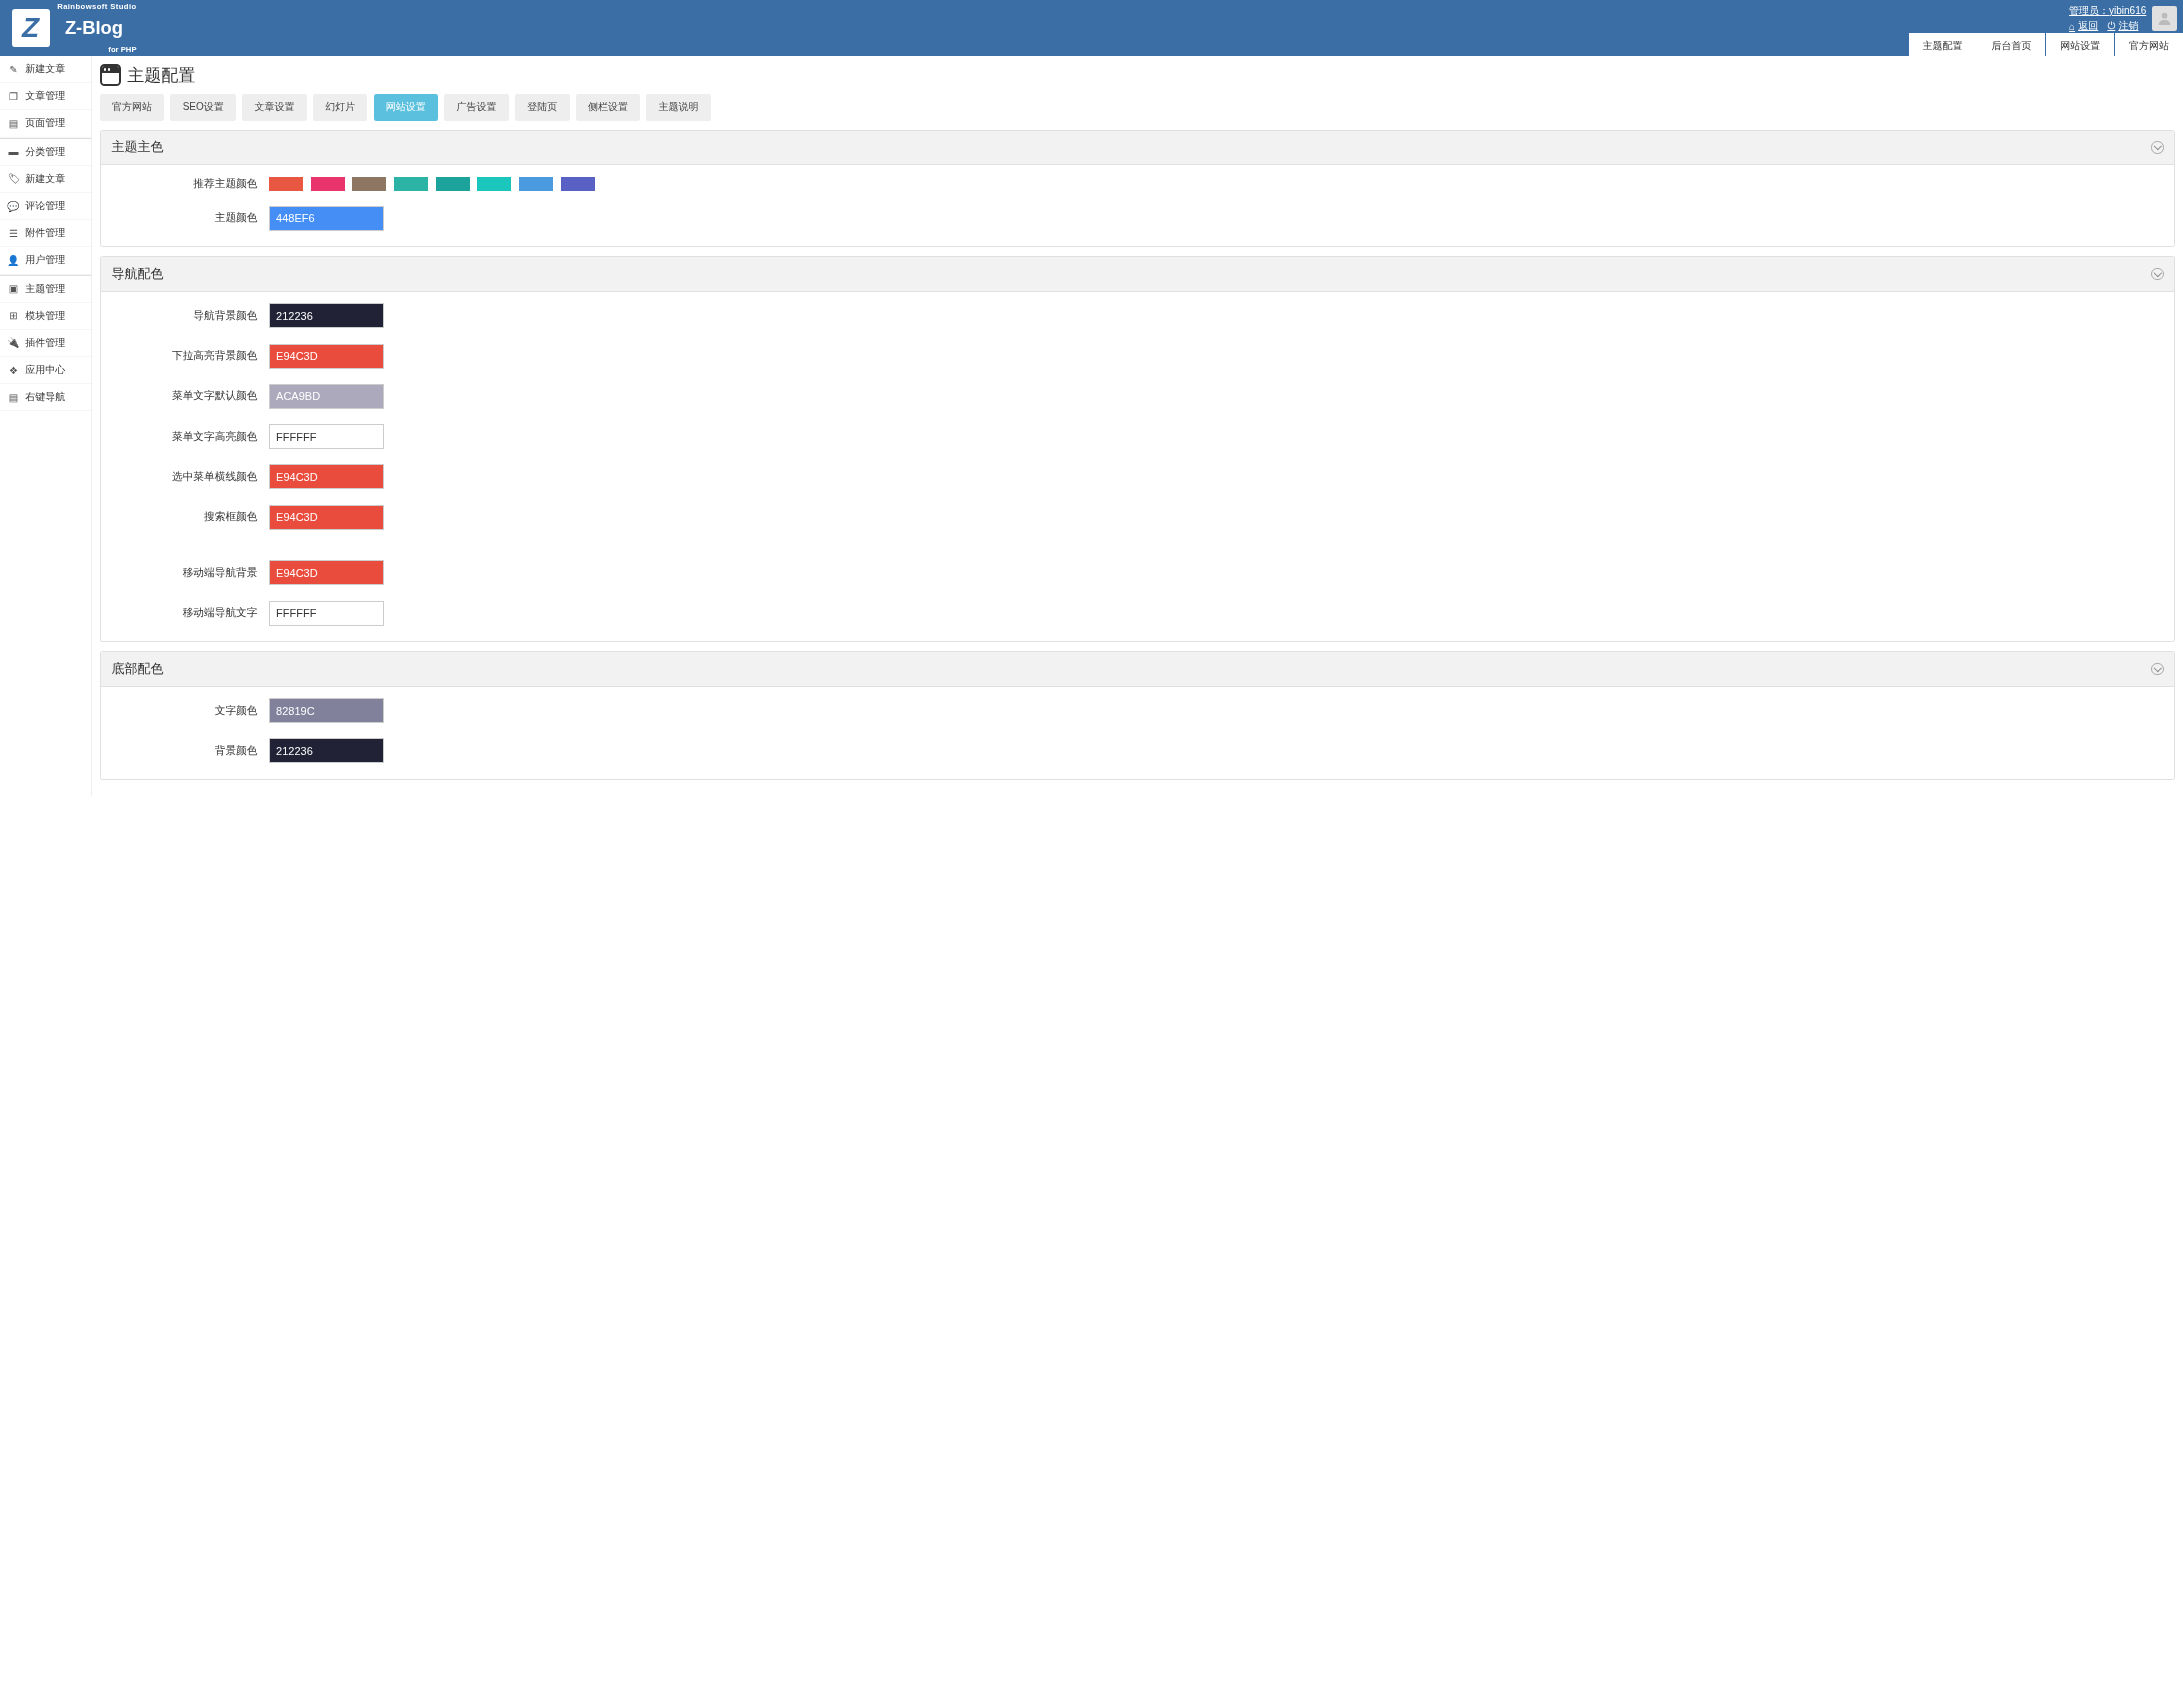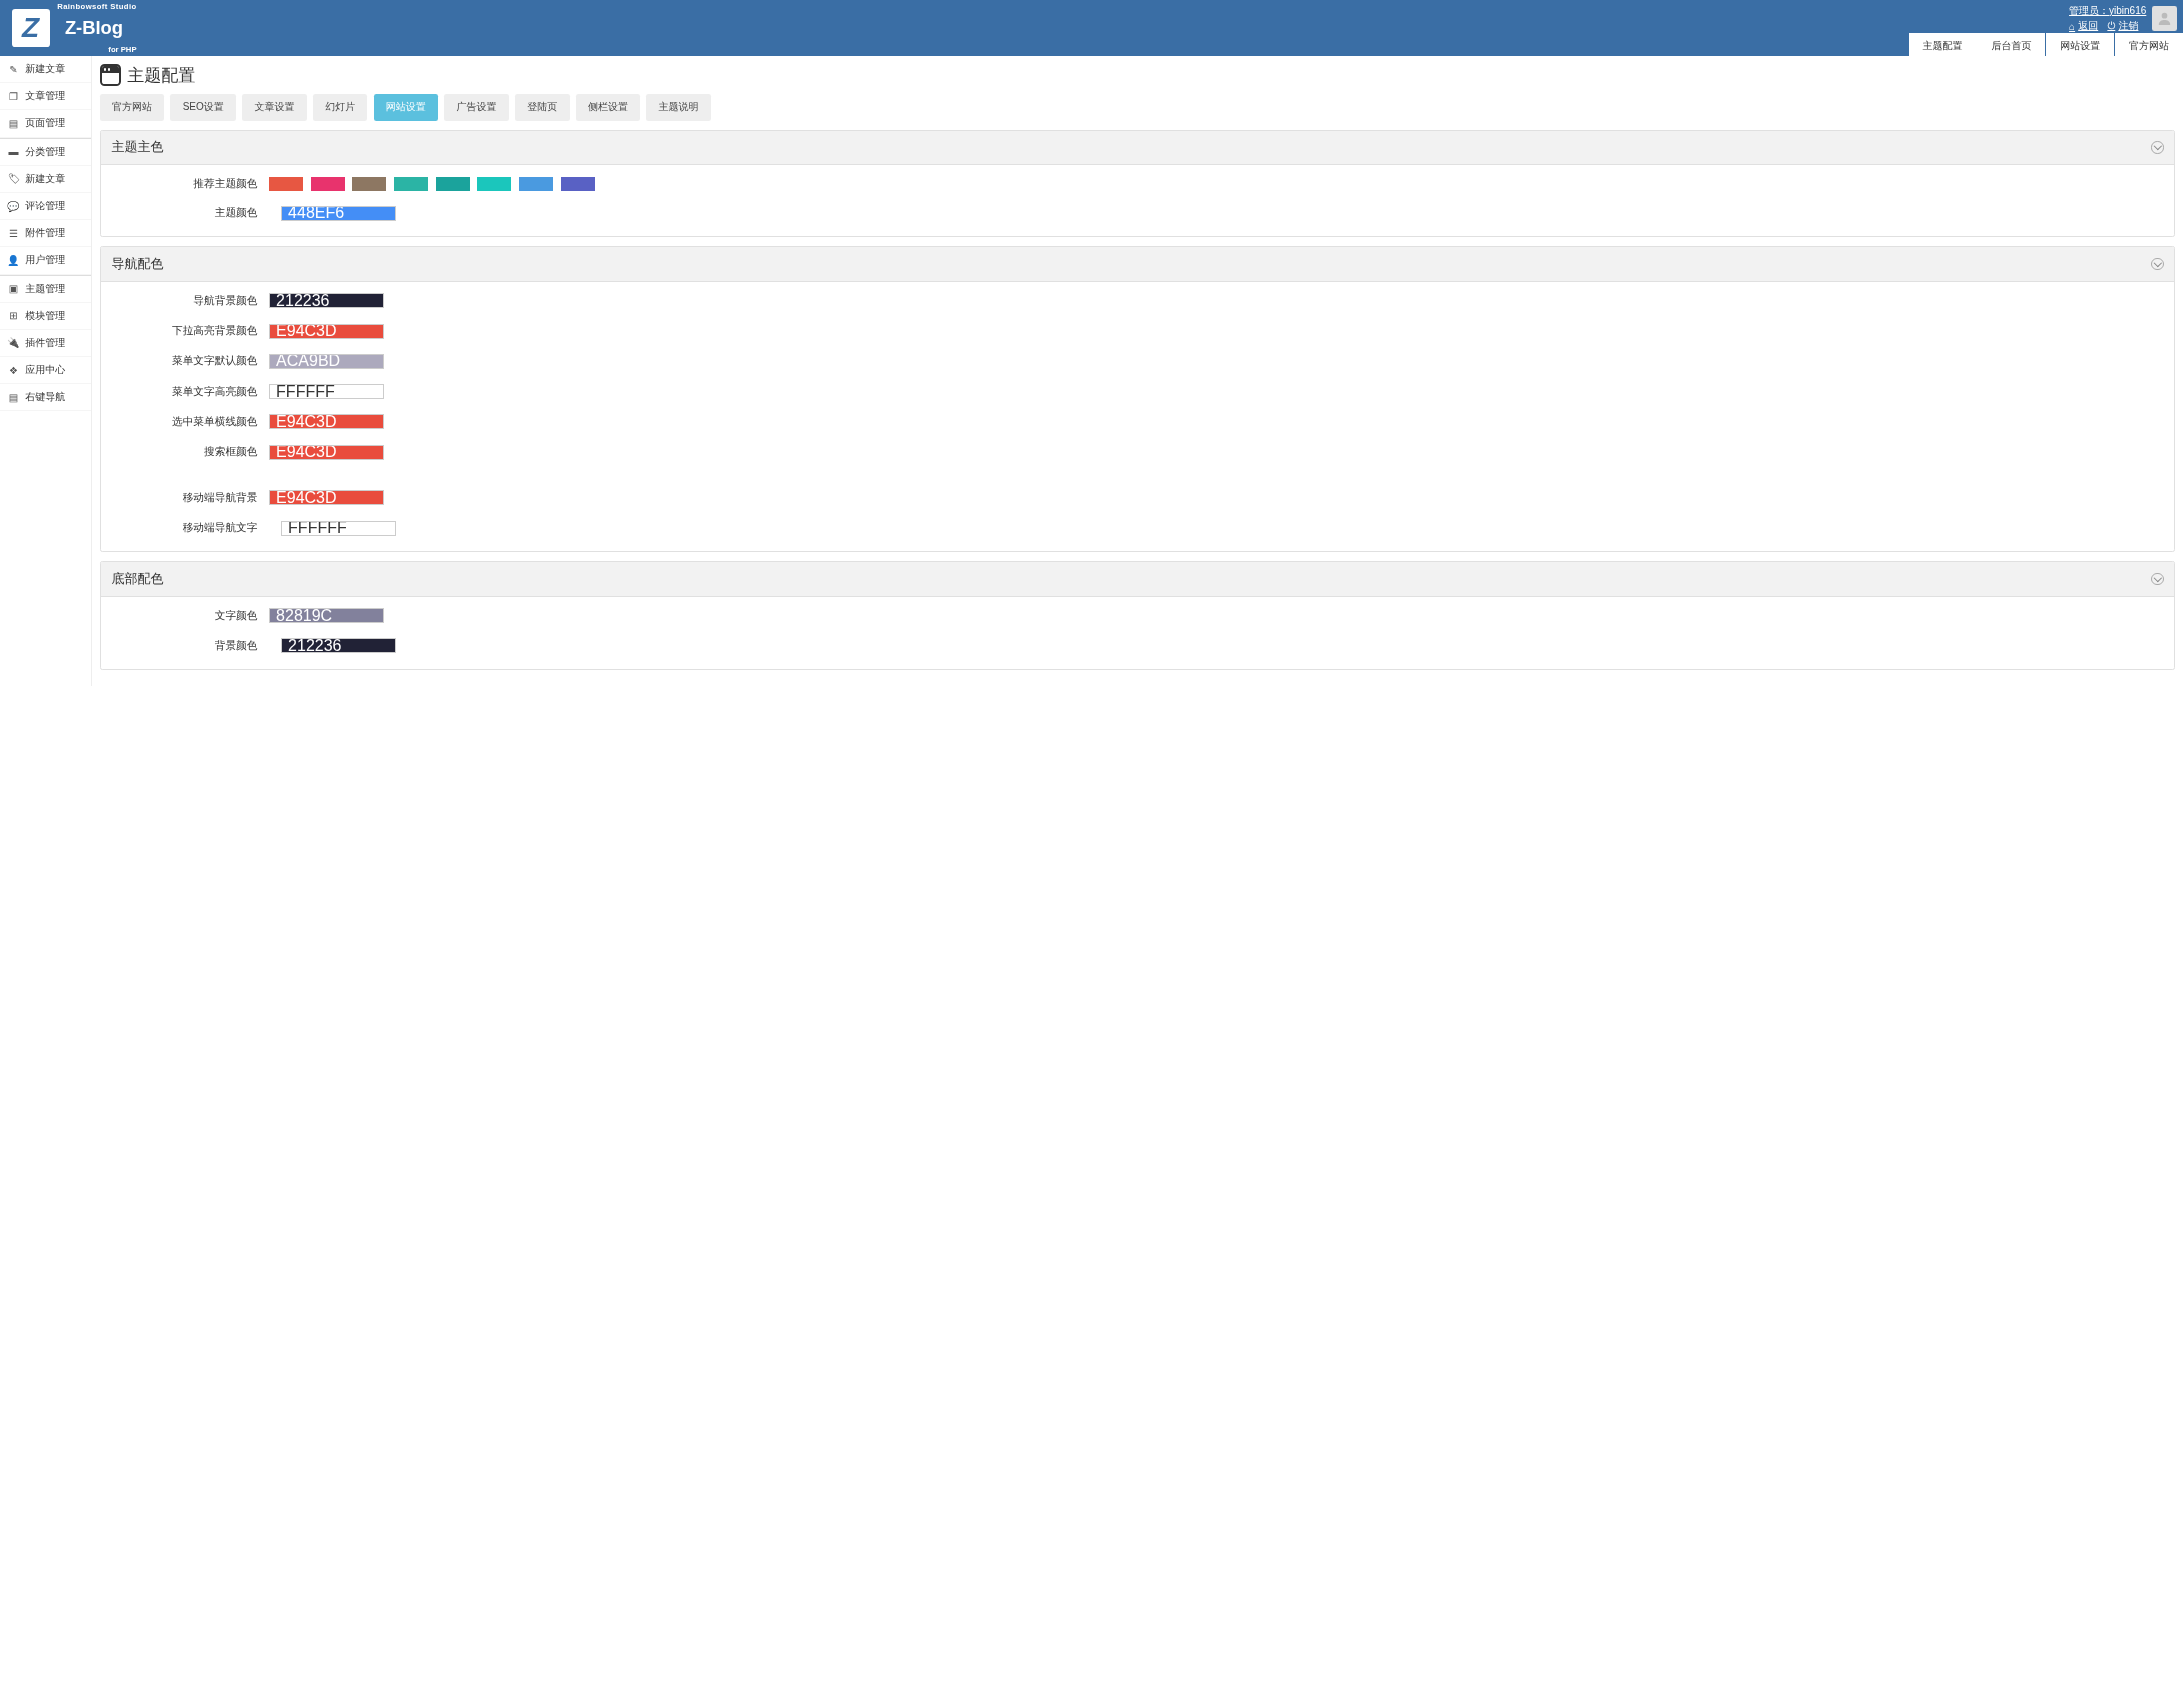--- a/index.html
+++ b/index.html
@@ -43,25 +43,25 @@
 .sub-tab.active { background: #5bc0de; color: #fff; }
 
 .panel { border: 0.8px solid #e0e0e0; border-radius: 2.3px; margin-bottom: 9.2px; }
 .panel-header { background: #f2f2f2; padding: 7.7px 10.7px; display: flex; justify-content: space-between; align-items: center; border-bottom: 0.8px solid #e0e0e0; }
 .panel-title { font-size: 13px; color: #333; }
 .chevron { width: 12.3px; height: 12.3px; border: 0.8px solid #aaa; border-radius: 50%; display: flex; align-items: center; justify-content: center; cursor: pointer; }
 .chevron::after { content: ""; width: 4.6px; height: 4.6px; border-right: 0.8px solid #888; border-bottom: 0.8px solid #888; transform: rotate(45deg); margin-top: -2.3px; }
 .panel-body { padding: 11.5px 15.3px; }
 
 .form-row { display: flex; align-items: center; margin-bottom: 15.3px; }
-.form-row:last-child { margin-bottom: 3.8px; gap: 12px; }
+.form-row:last-child { margin-bottom: 3.8px; }
 .form-label { width: 153px; text-align: right; padding-right: 11.5px; font-size: 10.7px; color: #333; }
 .swatch-row { display: flex; gap: 7.7px; }
 .swatch { width: 34px; height: 14px; cursor: pointer; }
-.color-input { width: 115px; height: 15px; border: 0.8px solid #ccc; padding: 0 6.1px; font-size: 16px; color: #fff; outline: none; }
+.color-input { width: 115px; height: 25px; border: 0.8px solid #ccc; padding: 0 6.1px; font-size: 11px; color: #fff; outline: none; }
 .color-input.light { color: #333; }
 .spacer { height: 15.3px; }
 </style>
 </head>
 <body>
 
 <div class="header">
   <div class="logo-area">
     <div class="logo-box">
         <span class="logo-z">Z</span>

